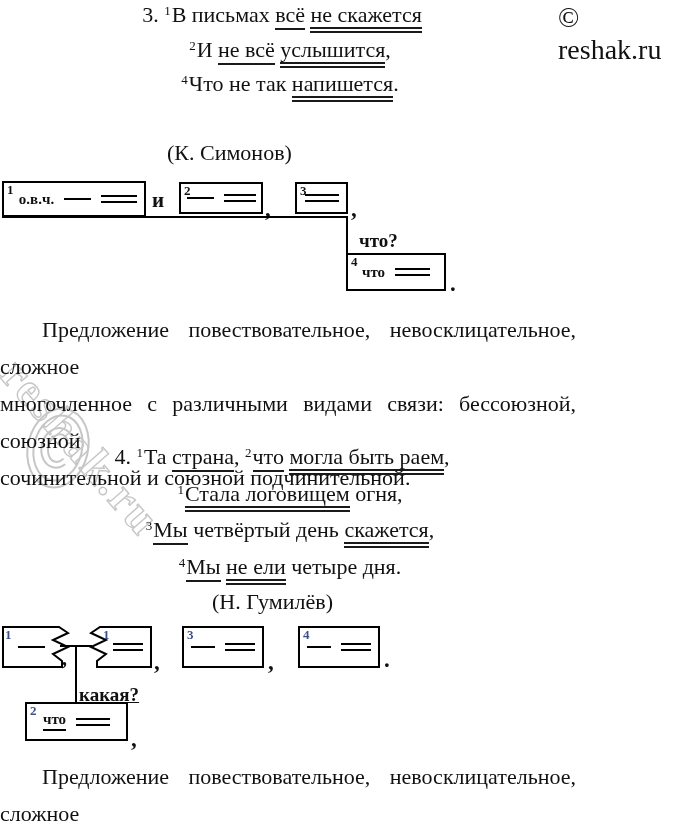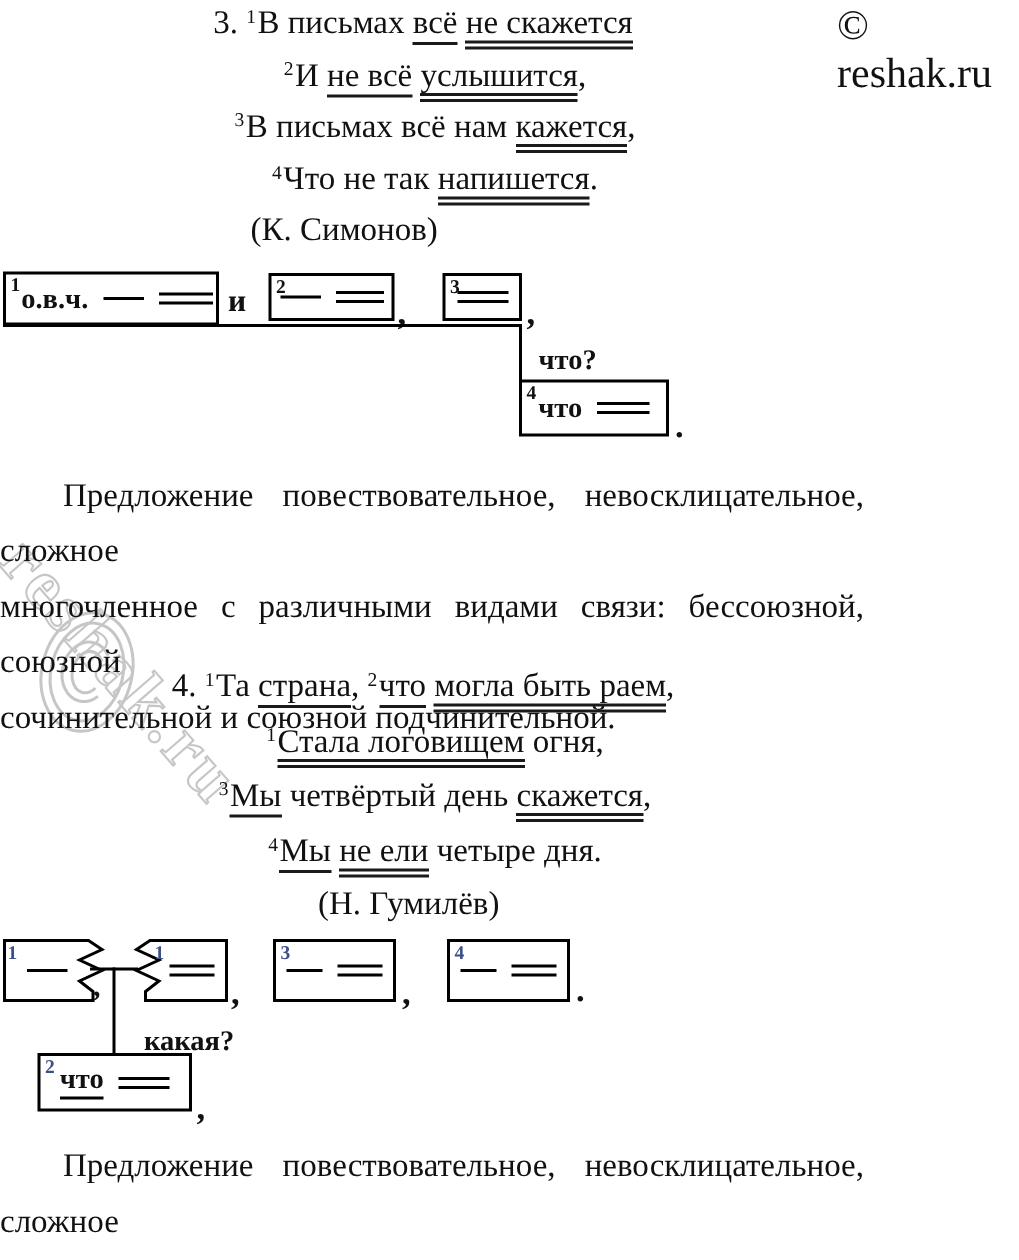--- a/index.html
+++ b/index.html
@@ -41,21 +41,21 @@
   .jline.last{text-align-last:left;}
   .jline.ind{text-indent:42px;}
   
   .sbox{
     position:absolute;border:2px solid #000;box-sizing:border-box;
     display:flex;align-items:center;justify-content:center;gap:10px;
     background:transparent;z-index:1;
   }
   .snum{position:absolute;top:0;left:3px;font-size:13px;font-weight:bold;line-height:1.1;}
   .snum.s2{color:var(--s2num,#3c4f87);}
-  .sword{font-weight:bold;font-size:19px;line-height:1;}
+  .sword{font-weight:bold;font-size:15px;line-height:1;}
   .sword.u{border-bottom:2px solid #000;padding-bottom:2px;}
   .dash{display:inline-block;width:27px;height:2px;background:#000;}
   .dbl{display:inline-block;width:32px;height:8px;box-sizing:border-box;
        border-top:2px solid #000;border-bottom:2px solid #000;}
   .spunct{position:absolute;font-size:23px;font-weight:bold;z-index:1;line-height:1;}
   .hline,.vline{position:absolute;background:#000;z-index:1;}
   .qlabel{position:absolute;font-weight:bold;font-size:19px;z-index:1;}
   .torn{position:absolute;z-index:1;}
   .torn svg{position:absolute;left:0;top:0;}
   .torn .snum{top:2px;}
@@ -74,21 +74,20 @@
       <path d="M49,36 A16,20 0 1 0 49,64"></path>
       <path d="M46,41 A10,14 0 1 0 46,59"></path>
     </g>
   </svg>
 
   <div class="copyright">© reshak.ru</div>
 
   <div class="poem" id="poem3">
       <div class="pline first"><span>3. </span><span class="sup">1</span><span>В письмах </span><span class="u1">всё</span><span> </span><span class="u2">не скажется</span></div>
       <div class="pline"><span class="sup">2</span><span>И </span><span class="u1">не всё</span><span> </span><span class="u2">услышится</span><span>,</span></div>
-      <div class="pline"><span class="sup">3</span><span>В письмах всё нам </span><span class="u2">кажется</span><span>,</span></div>
       <div class="pline"><span class="sup">4</span><span>Что не так </span><span class="u2">напишется</span><span>.</span></div>
     </div>
   <div class="attrib" id="attrib3">(К. Симонов)</div>
 
   <div>
     <div class="sbox" style="left:2px;top:181px;width:144px;height:36px;padding-left:8px;">
       <span class="snum">1</span>
       <span class="sword">о.в.ч.</span>
       <span class="dash"></span>
       <span class="dbl" style="width:36px;"></span>
@@ -154,21 +153,21 @@
       <span class="dash" style="width:24px;"></span>
       <span class="dbl" style="width:30px;"></span>
     </div>
     <span class="spunct" style="left:268px;top:650px;">,</span>
     <div class="sbox" style="left:298px;top:626px;width:82px;height:42px;">
       <span class="snum s2">4</span>
       <span class="dash" style="width:24px;"></span>
       <span class="dbl" style="width:30px;"></span>
     </div>
     <span class="spunct" style="left:384px;top:648px;">.</span>
-    <span class="qlabel" style="left:96px;top:684px;">какая?</span>
+    <span class="qlabel" style="left:79px;top:684px;text-decoration:underline;">какая?</span>
     <div class="sbox" style="left:25px;top:702px;width:103px;height:39px;">
       <span class="snum s2">2</span>
       <span class="sword u">что</span>
       <span class="dbl" style="width:34px;"></span>
     </div>
     <span class="spunct" style="left:131px;top:727px;">,</span>
   </div>
 
   <div class="para" id="para2">
       <div class="jline ind">Предложение повествовательное, невосклицательное, сложное</div>

